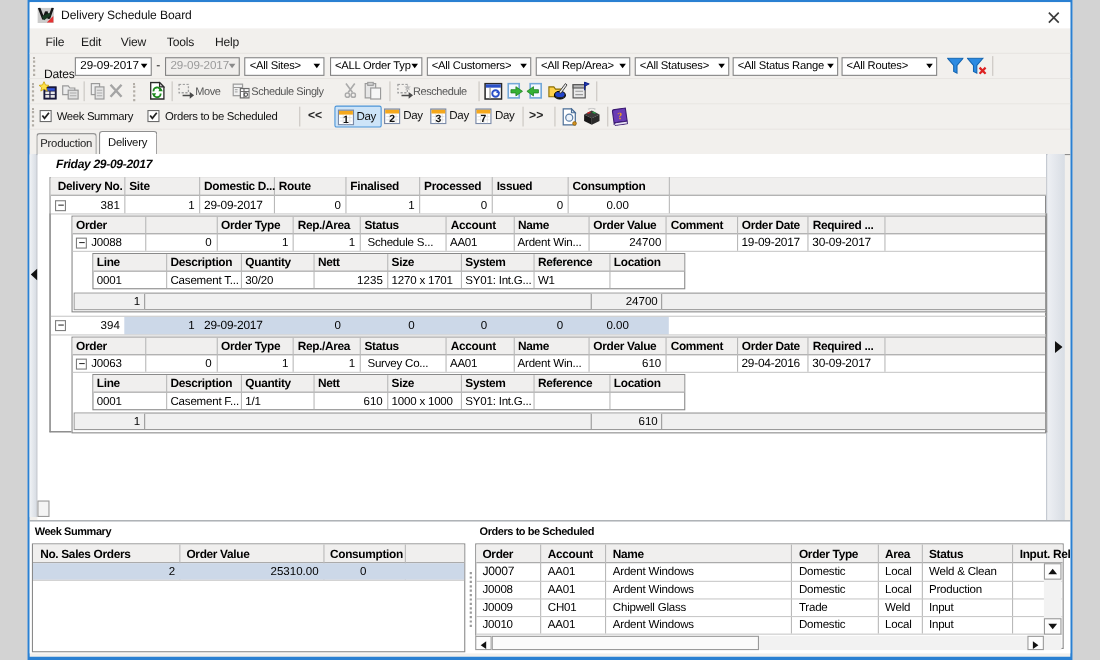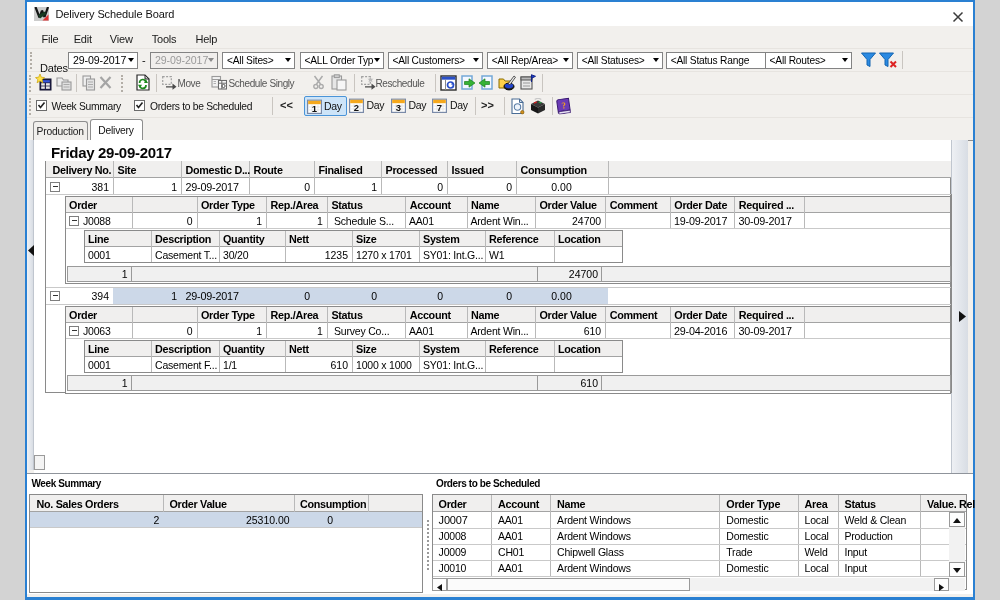--- a/index.html
+++ b/index.html
@@ -30,21 +30,21 @@
 <div class="grip" style="left:3px;top:50px;width:2px;height:17px;"></div>
 <div style="position:absolute;left:13px;top:60px;font-size:11px;color:#111;letter-spacing:-0.2px;white-space:nowrap;">Dates</div>
 <div class="combo" style="left:41px;top:49.5px;width:70px;height:17px;background:#fff;color:#000;font-size:10.6px;letter-spacing:-0.1px;">29-09-2017<span class="arr" style="border-top-color:#000"></span></div>
 <div style="position:absolute;left:115px;top:52px;font-size:11px;color:#111;letter-spacing:-0.2px;white-space:nowrap;">-</div>
 <div class="combo" style="left:123px;top:49.5px;width:68px;height:17px;background:#f0eeec;color:#9a9a9a;font-size:10.6px;letter-spacing:-0.1px;">29-09-2017<span class="arr" style="border-top-color:#8a8a8a"></span></div>
 <div class="combo" style="left:195px;top:49.5px;width:73px;height:17px;background:#fff;color:#000;">&lt;All Sites&gt;<span class="arr" style="border-top-color:#000"></span></div>
 <div class="combo" style="left:272.5px;top:49.5px;width:84.5px;height:17px;background:#fff;color:#000;">&lt;ALL Order Typ<span class="arr" style="border-top-color:#000"></span></div>
 <div class="combo" style="left:360.5px;top:49.5px;width:95px;height:17px;background:#fff;color:#000;">&lt;All Customers&gt;<span class="arr" style="border-top-color:#000"></span></div>
 <div class="combo" style="left:459.8px;top:49.5px;width:86px;height:17px;background:#fff;color:#000;">&lt;All Rep/Area&gt;<span class="arr" style="border-top-color:#000"></span></div>
 <div class="combo" style="left:549.7px;top:49.5px;width:86px;height:17px;background:#fff;color:#000;">&lt;All Statuses&gt;<span class="arr" style="border-top-color:#000"></span></div>
-<div class="combo" style="left:638.7px;top:49.5px;width:111px;height:17px;background:#fff;color:#000;">&lt;All Status Range<span class="arr" style="border-top-color:#000"></span></div>
+<div class="combo" style="left:638.7px;top:49.5px;width:96px;height:17px;background:#fff;color:#000;">&lt;All Status Range<span class="arr" style="border-top-color:#000"></span></div>
 <div class="combo" style="left:737.6px;top:49.5px;width:87.5px;height:17px;background:#fff;color:#000;">&lt;All Routes&gt;<span class="arr" style="border-top-color:#000"></span></div>
 <div style="left:834px;top:50px;width:15px;height:16px;"><svg width="15" height="16" viewBox="0 0 15 16">
         <path d="M0.5 1 L14.5 1 L9 7.5 L9 14.5 L6 13 L6 7.5 Z" fill="#2b8ae2" stroke="#1565b0" stroke-width="1"></path>
       </svg></div>
 <div style="left:852px;top:50px;width:19px;height:16px;"><svg width="19" height="16" viewBox="0 0 19 16">
         <path d="M0.5 1 L14.5 1 L9 7.5 L9 14.5 L6 13 L6 7.5 Z" fill="#2b8ae2" stroke="#1565b0" stroke-width="1"></path>
         <path d="M11.5 9.5 L17 15 M17 9.5 L11.5 15" stroke="#d22" stroke-width="2"></path>
       </svg></div>
 <div style="left:875px;top:49px;width:1px;height:18px;background:#c9c5c0;"></div>
 <div style="left:0px;top:70px;width:946px;height:23px;background:#f2f0ed;border-bottom:1px solid #e7e4e0;"></div>
@@ -230,21 +230,21 @@
 <div style="left:7px;top:138px;width:917px;height:332.5px;background:#fff;"></div>
 <div style="left:0px;top:138px;width:7px;height:330px;background:linear-gradient(90deg,#f0f2f5,#d8dde4);border-right:1px solid #c0c6cf;"></div>
 <div style="left:0.5px;top:240px;width:6px;height:11px;"><svg width="6" height="11" viewBox="0 0 6 11">
         <path d="M6 0 L6 11 L0 5.5 Z" fill="#111"></path>
       </svg></div>
 <div style="left:924px;top:138px;width:17px;height:333px;background:linear-gradient(90deg,#eef0f4,#d8dde4);border-left:1px solid #c0c6cf;"></div>
 <div style="left:931.5px;top:306px;width:7px;height:11px;"><svg width="7" height="11" viewBox="0 0 7 11">
         <path d="M0 0 L0 11 L7 5.5 Z" fill="#111"></path>
       </svg></div>
 <div style="left:6.5px;top:453px;width:11px;height:14.5px;background:#f4f4f4;border:1px solid #9a9a9a;"></div>
-<div style="position:absolute;left:24px;top:142.3px;font-size:15px;font-weight:bold;color:#050505;letter-spacing:-0.3px;white-space:nowrap;">Friday 29-09-2017</div>
+<div style="position:absolute;left:24px;top:142.3px;font-size:11px;font-weight:bold;color:#050505;letter-spacing:-0.3px;white-space:nowrap;font-style:italic;">Friday 29-09-2017</div>
 <div style="left:17.5px;top:158.5px;width:906.5px;height:232px;border:1px solid #8a8a8a;background:#fff;"></div>
 <div style="left:18.5px;top:159px;width:905px;height:17px;background:#f0efee;border-bottom:1px solid #a3a3a3;"></div>
 <div style="left:86px;top:159px;width:1px;height:33px;background:#b9b9b9;"></div>
 <div style="left:154px;top:159px;width:1px;height:33px;background:#b9b9b9;"></div>
 <div style="left:222px;top:159px;width:1px;height:33px;background:#b9b9b9;"></div>
 <div style="left:287px;top:159px;width:1px;height:33px;background:#b9b9b9;"></div>
 <div style="left:354px;top:159px;width:1px;height:33px;background:#b9b9b9;"></div>
 <div style="left:420px;top:159px;width:1px;height:33px;background:#b9b9b9;"></div>
 <div style="left:489px;top:159px;width:1px;height:33px;background:#b9b9b9;"></div>
 <div style="left:580.5px;top:159px;width:1px;height:33px;background:#b9b9b9;"></div>
@@ -440,21 +440,21 @@
 <div style="left:692.3px;top:493px;width:1px;height:81px;background:#b9b9b9;"></div>
 <div style="left:770.6px;top:493px;width:1px;height:81px;background:#b9b9b9;"></div>
 <div style="left:810.5px;top:493px;width:1px;height:81px;background:#b9b9b9;"></div>
 <div style="left:893px;top:493px;width:1px;height:81px;background:#b9b9b9;"></div>
 <div style="left:411.6px;top:496px;font-size:10.8px;font-weight:bold;letter-spacing:-0.3px;color:#000;white-space:nowrap;">Order</div>
 <div style="left:471px;top:496px;font-size:10.8px;font-weight:bold;letter-spacing:-0.3px;color:#000;white-space:nowrap;">Account</div>
 <div style="left:530.1px;top:496px;font-size:10.8px;font-weight:bold;letter-spacing:-0.3px;color:#000;white-space:nowrap;">Name</div>
 <div style="left:699.3px;top:496px;font-size:10.8px;font-weight:bold;letter-spacing:-0.3px;color:#000;white-space:nowrap;">Order Type</div>
 <div style="left:777.6px;top:496px;font-size:10.8px;font-weight:bold;letter-spacing:-0.3px;color:#000;white-space:nowrap;">Area</div>
 <div style="left:817.5px;top:496px;font-size:10.8px;font-weight:bold;letter-spacing:-0.3px;color:#000;white-space:nowrap;">Status</div>
-<div style="left:900px;top:496px;font-size:10.8px;font-weight:bold;letter-spacing:-0.3px;color:#000;white-space:nowrap;">Value. Rel</div>
+<div style="left:900px;top:496px;font-size:10.8px;font-weight:bold;letter-spacing:-0.3px;color:#000;white-space:nowrap;">Input. Rel</div>
 <div style="left:411.6px;top:511.5px;font-size:11px;letter-spacing:-0.2px;color:#000;white-space:nowrap;">J0007</div>
 <div style="left:471px;top:511.5px;font-size:10.5px;letter-spacing:-0.2px;color:#000;white-space:nowrap;">AA01</div>
 <div style="left:530.1px;top:511.5px;font-size:10.5px;letter-spacing:-0.2px;color:#000;white-space:nowrap;">Ardent Windows</div>
 <div style="left:699.3px;top:511.5px;font-size:10.5px;letter-spacing:-0.2px;color:#000;white-space:nowrap;">Domestic</div>
 <div style="left:777.6px;top:511.5px;font-size:10.5px;letter-spacing:-0.2px;color:#000;white-space:nowrap;">Local</div>
 <div style="left:817.5px;top:511.5px;font-size:10.5px;letter-spacing:-0.2px;color:#000;white-space:nowrap;">Weld &amp; Clean</div>
 <div style="left:405.6px;top:525.7px;width:533.4px;height:1px;background:#c9c9c9;"></div>
 <div style="left:411.6px;top:527.7px;font-size:10.5px;letter-spacing:-0.2px;color:#000;white-space:nowrap;">J0008</div>
 <div style="left:471px;top:527.7px;font-size:10.5px;letter-spacing:-0.2px;color:#000;white-space:nowrap;">AA01</div>
 <div style="left:530.1px;top:527.7px;font-size:10.5px;letter-spacing:-0.2px;color:#000;white-space:nowrap;">Ardent Windows</div>

